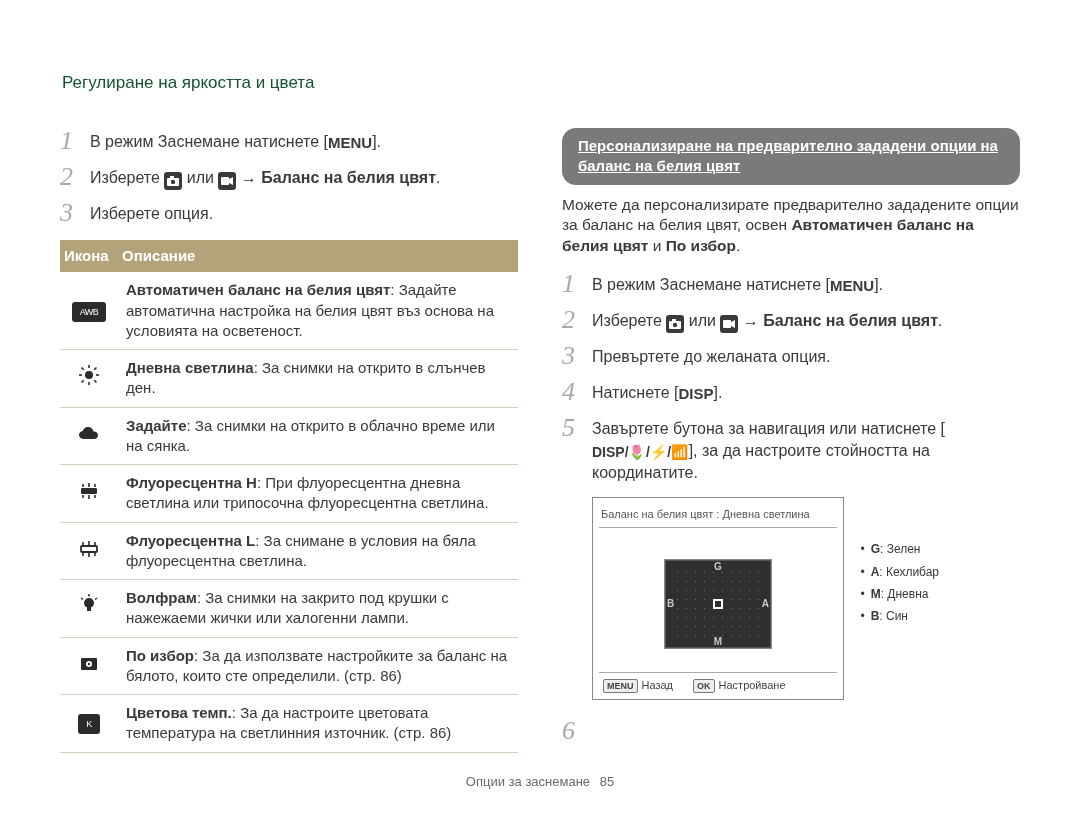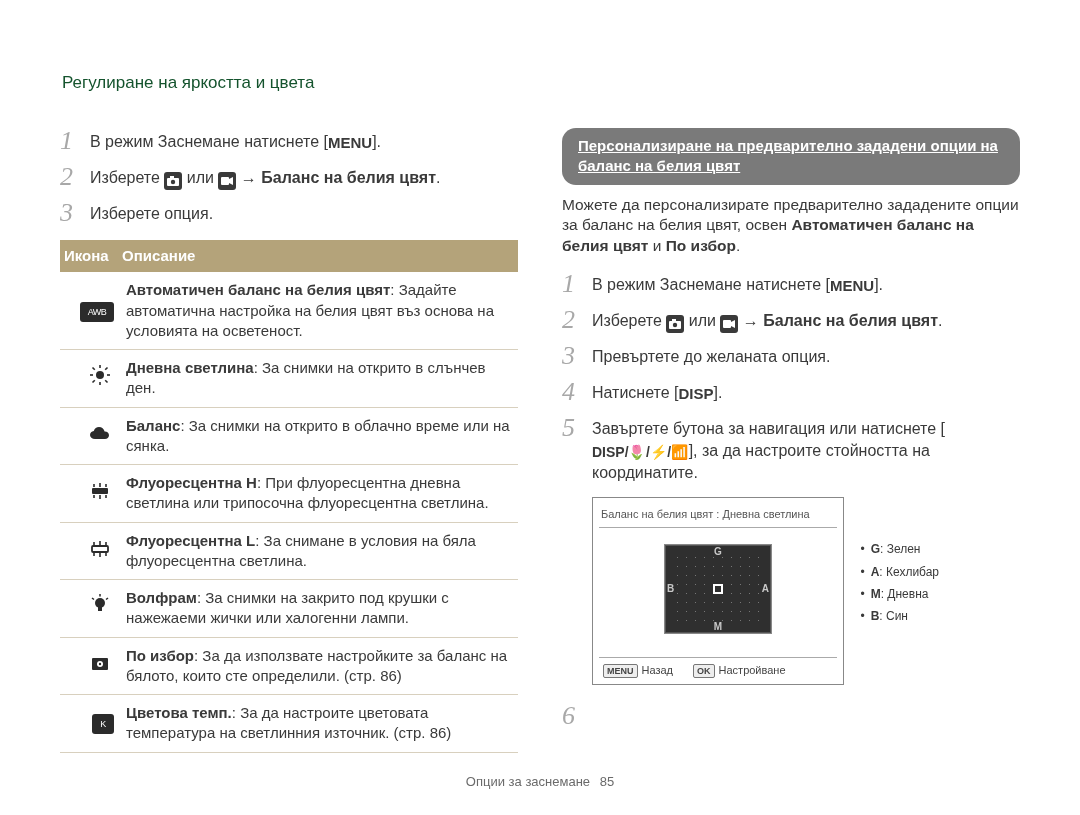--- a/index.html
+++ b/index.html
@@ -90,21 +90,21 @@
     font-weight: bold;
     font-size: 15px;
   }
   table.wb th:first-child { width: 58px; }
   table.wb td {
     border-bottom: 1px solid #d8d0be;
     padding: 8px 8px;
     vertical-align: top;
   }
   table.wb td.icon-cell {
-    text-align: right;
+    text-align: center;
     vertical-align: middle;
     padding: 6px 4px;
     text-decoration: underline;
   }
   .wb-icon {
     display: inline-flex;
     width: 28px; height: 20px;
     align-items: center;
     justify-content: center;
   }
@@ -141,21 +141,21 @@
     padding: 6px 6px 4px 6px;
     background: #fff;
     display: inline-block;
     vertical-align: top;
   }
   .device-title {
     font-size: 11px;
     color: #555;
     padding: 3px 2px 5px 2px;
     border-bottom: 1px solid #aaa;
-    margin-bottom: 1px;
+    margin-bottom: 16px;
   }
   .device-body {
     height: 120px;
     position: relative;
     display:flex;
     align-items:center;
     justify-content:center;
   }
   .coord-box {
     width: 108px; height: 90px;
@@ -299,21 +299,21 @@
                 </svg>
               </span></td>
           <td><strong>Дневна светлина</strong><span>: За снимки на открито в слънчев ден.</span></td>
         </tr>
         <tr>
           <td class="icon-cell"><span class="wb-icon">
                 <svg width="24" height="16" viewBox="0 0 24 16">
                   <path d="M7 13c-3 0-5-1.8-5-4 0-2 1.6-3.6 3.8-3.9C6.5 2.5 8.6 1 11 1c2.8 0 5 1.9 5.6 4.4C19 5.2 21 6.9 21 9.3c0 2.1-1.8 3.7-4 3.7H7z" fill="#2b2b2b"></path>
                 </svg>
               </span></td>
-          <td><strong>Баланс</strong><span>: За снимки на открито в облачно време или на сянка.</span></td>
+          <td><strong>Задайте</strong><span>: За снимки на открито в облачно време или на сянка.</span></td>
         </tr>
         <tr>
           <td class="icon-cell"><span class="wb-icon">
                 <svg width="26" height="18" viewBox="0 0 26 18">
                   <rect x="5" y="6" width="16" height="6" rx="1" fill="#2b2b2b"></rect>
                   <g stroke="#2b2b2b" stroke-width="1.6">
                     <line x1="7" y1="2" x2="7" y2="5"></line>
                     <line x1="13" y1="1" x2="13" y2="5"></line>
                     <line x1="19" y1="2" x2="19" y2="5"></line>
                     <line x1="7" y1="13" x2="7" y2="16"></line>

